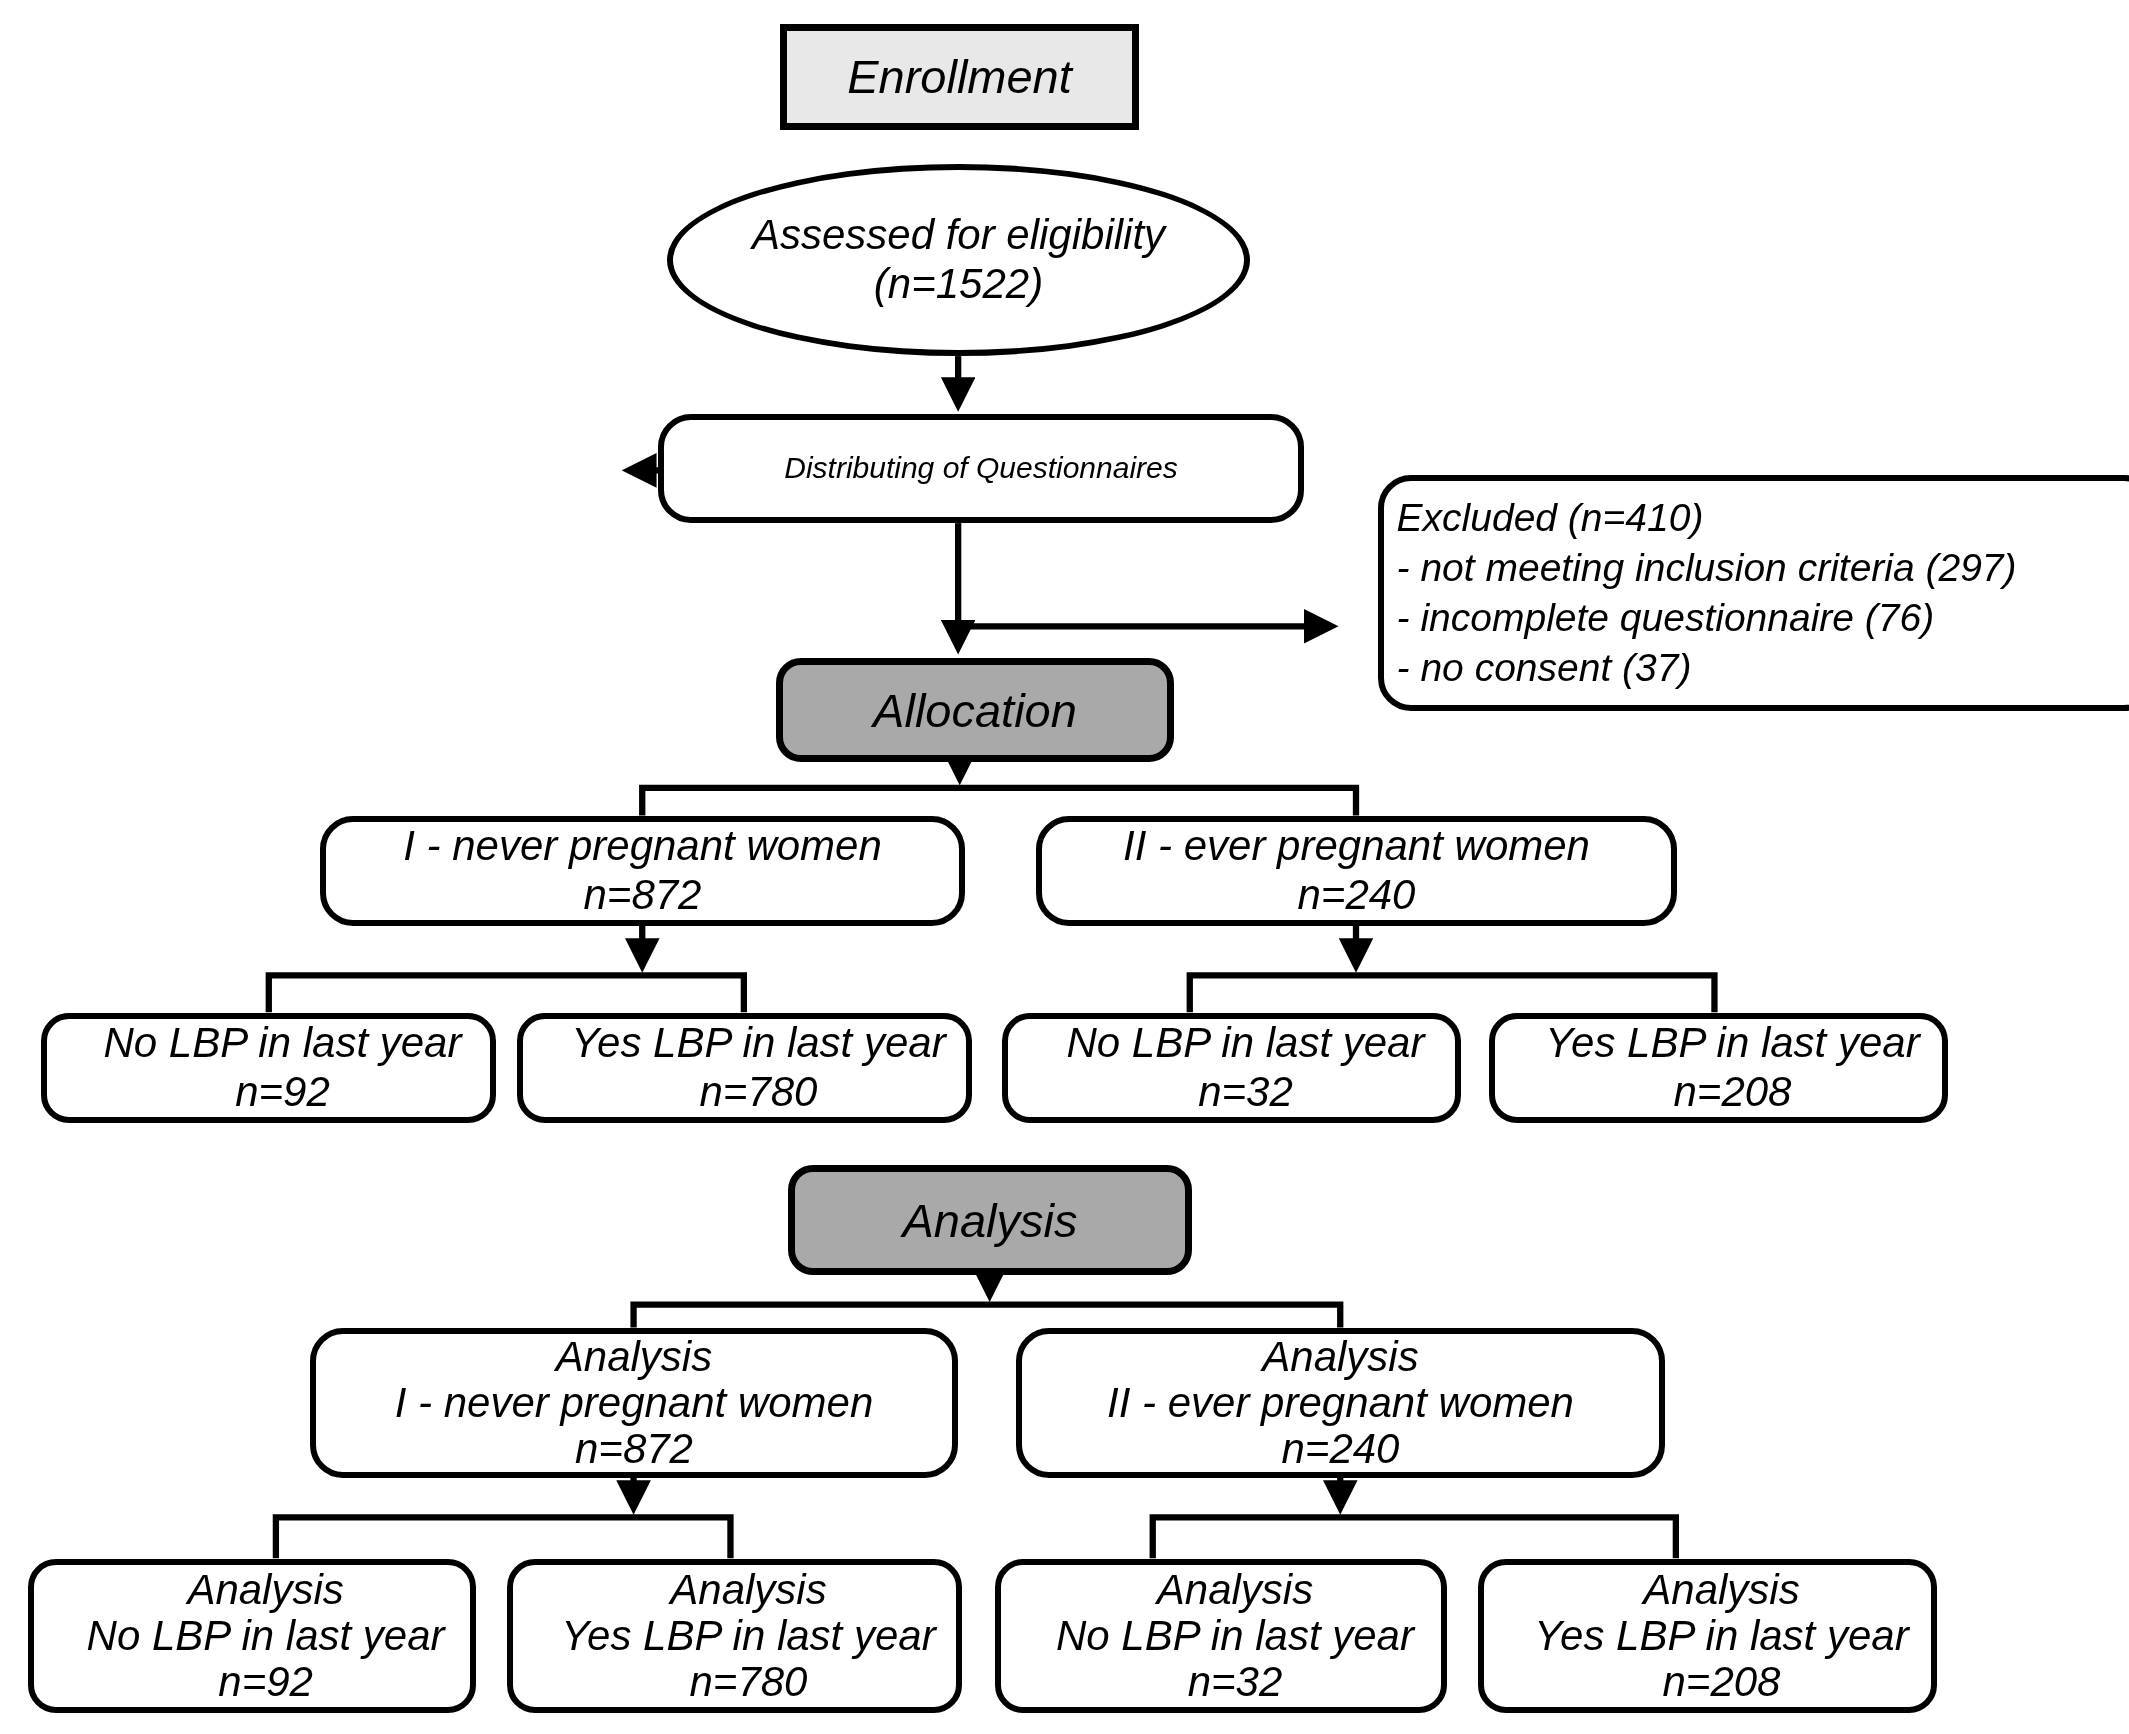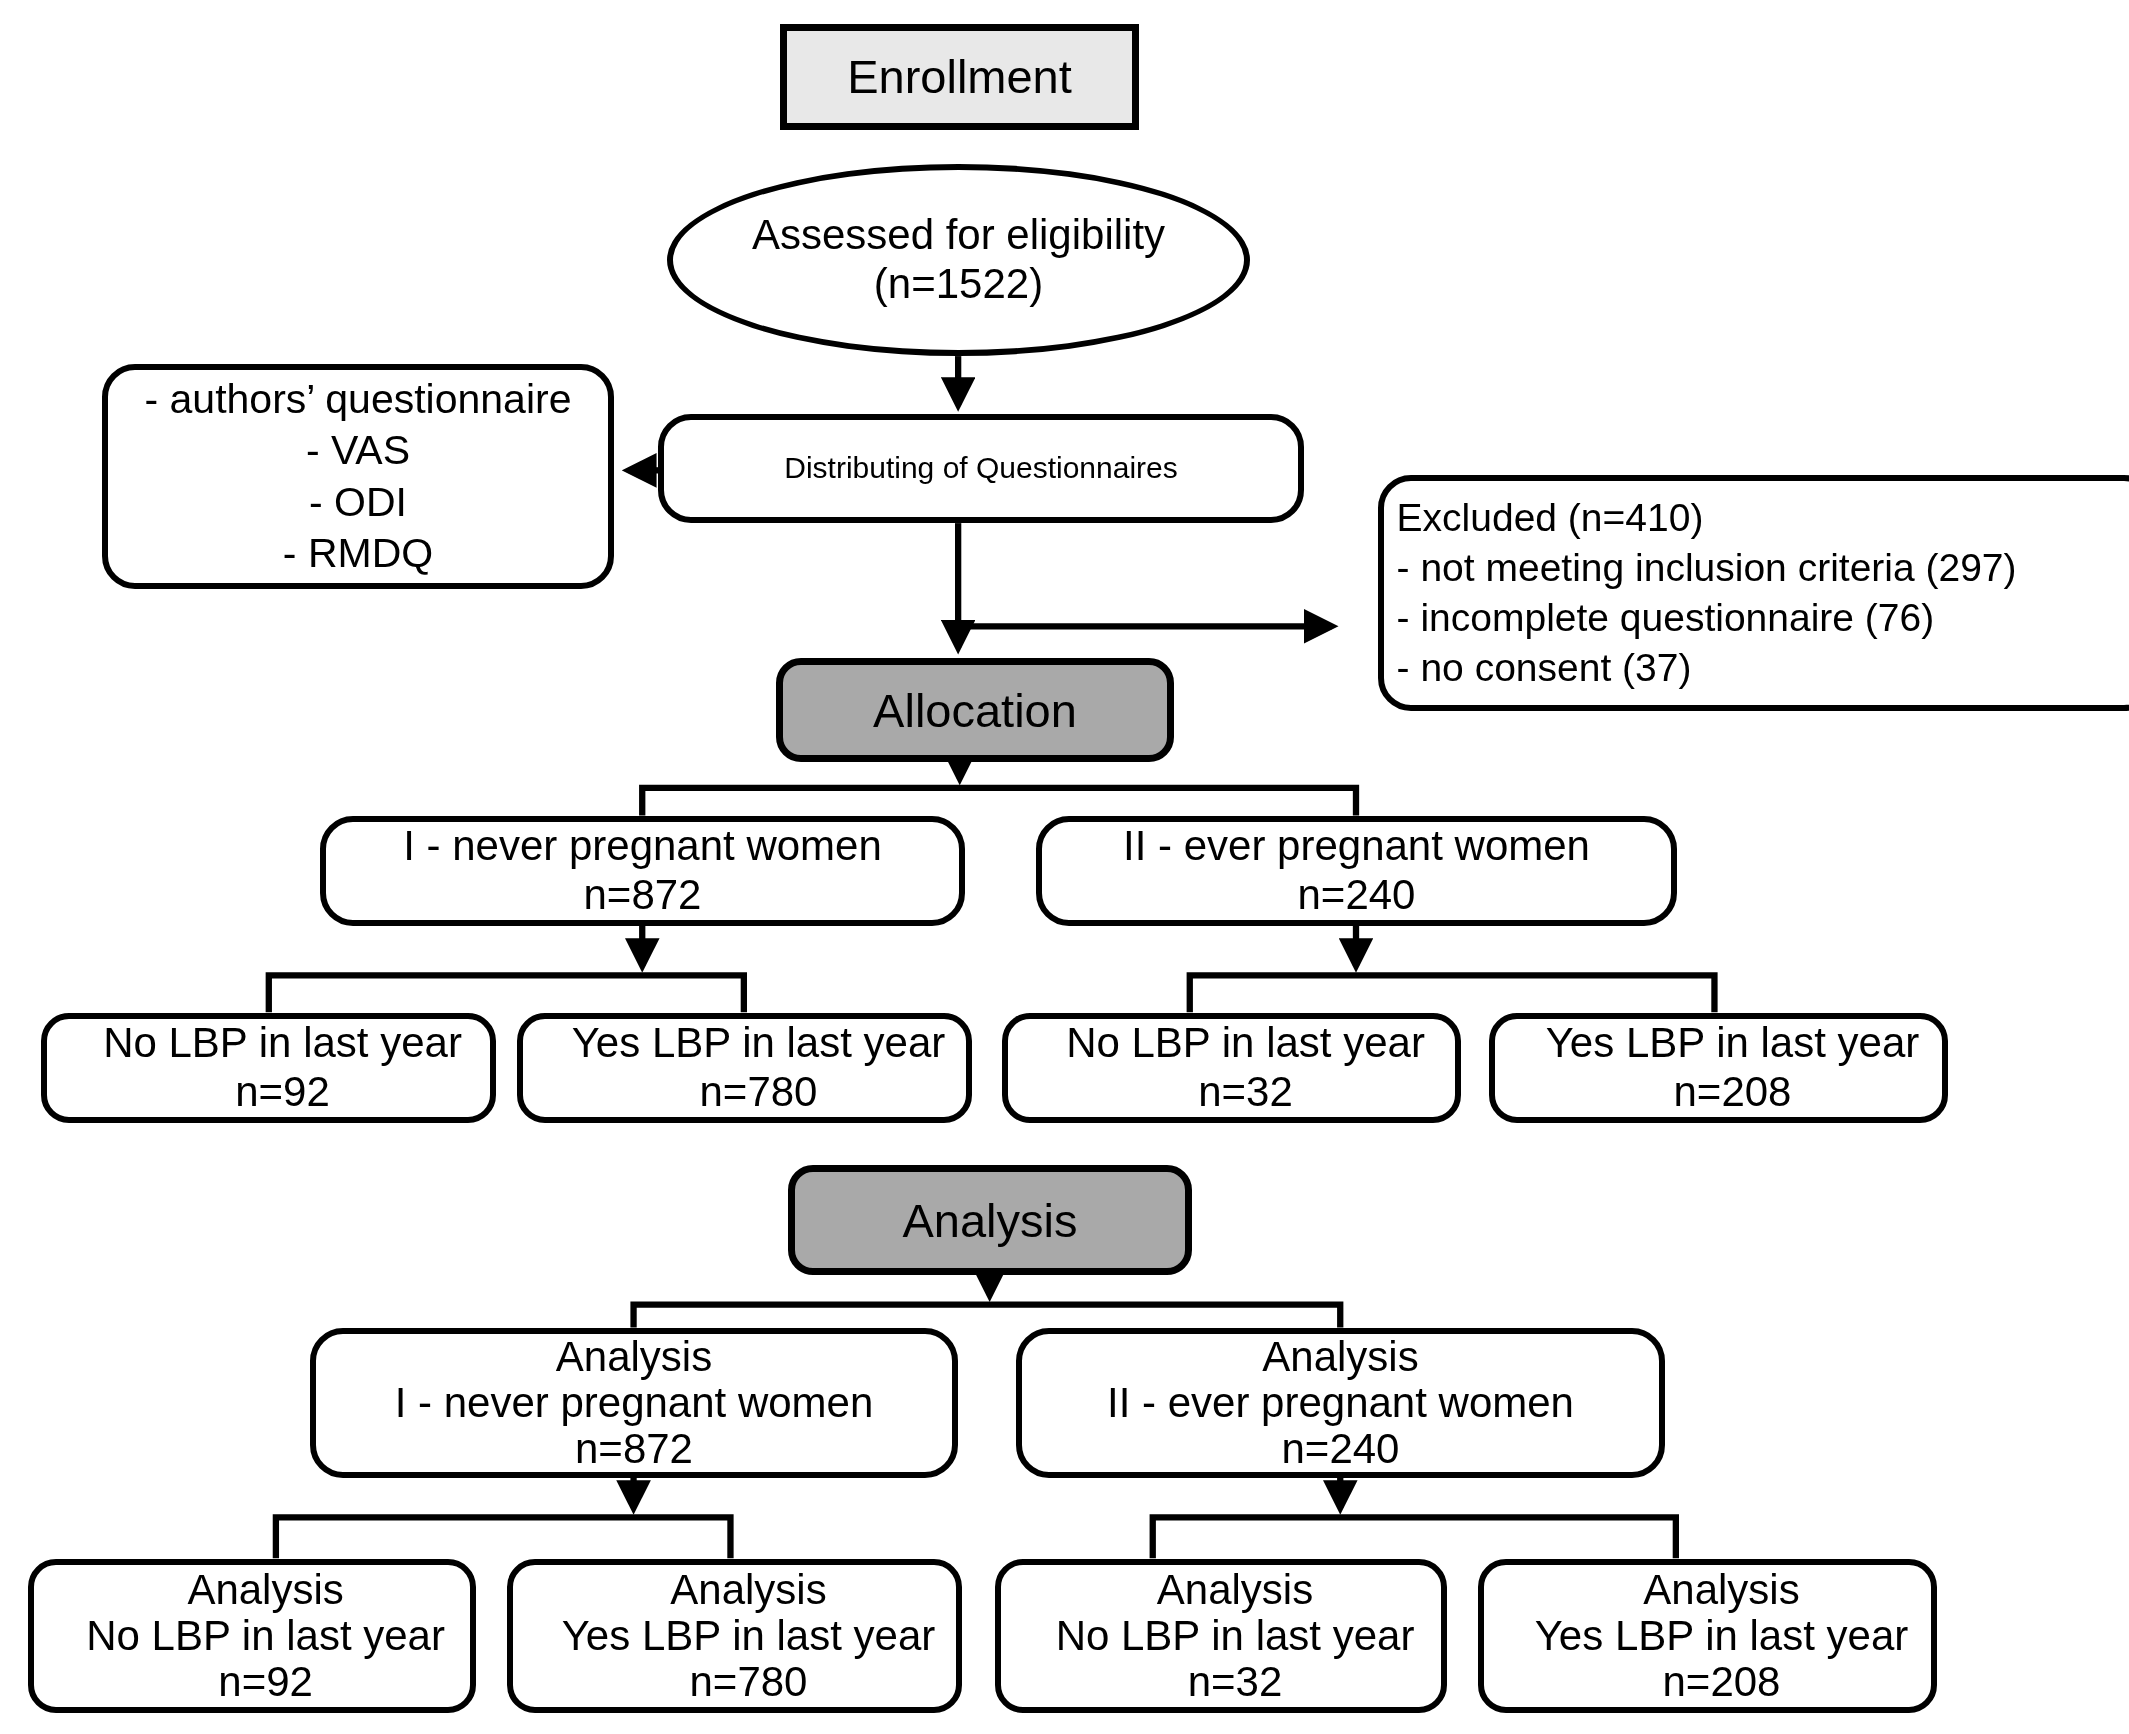--- a/index.html
+++ b/index.html
@@ -3,21 +3,21 @@
 <meta charset="utf-8">
 <style>
   * { margin: 0; padding: 0; box-sizing: border-box; }
   html, body {
     width: 2129px; height: 1734px;
     background: #ffffff;
     font-family: "Liberation Sans", "DejaVu Sans", sans-serif;
     color: #000000;
     overflow: hidden;
   }
-  #diagram { position: relative; width: 2129px; height: 1462px; }
+  #diagram { position: relative; width: 2129px; height: 1462px; font-style: italic; }
   #connectors { position: absolute; left: 0; top: 0; width: 2129px; height: 1734px; }
 
   .node {
     position: absolute;
     background: #ffffff;
     border: 6.3px solid #000000;
     border-radius: 33px;
     display: flex;
     flex-direction: column;
     justify-content: center;
@@ -127,26 +127,20 @@
   </div>
   <div class="stage" id="stage-analysis">
     <span>Analysis</span>
   </div>
 
   <div class="node" id="n-assessed">
     <div>Assessed for eligibility</div>
     <div>(n=1522)</div>
   </div>
 
-  <div class="node" id="n-questionnaires">
-    <div>- authors’ questionnaire</div>
-    <div>- VAS</div>
-    <div>- ODI</div>
-    <div>- RMDQ</div>
-  </div>
 
   <div class="node" id="n-distributing">
     <div>Distributing of Questionnaires</div>
   </div>
 
   <div class="node" id="n-excluded">
     <div>Excluded (n=410)</div>
     <div>- not meeting inclusion criteria (297)</div>
     <div>- incomplete questionnaire (76)</div>
     <div>- no consent (37)</div>

